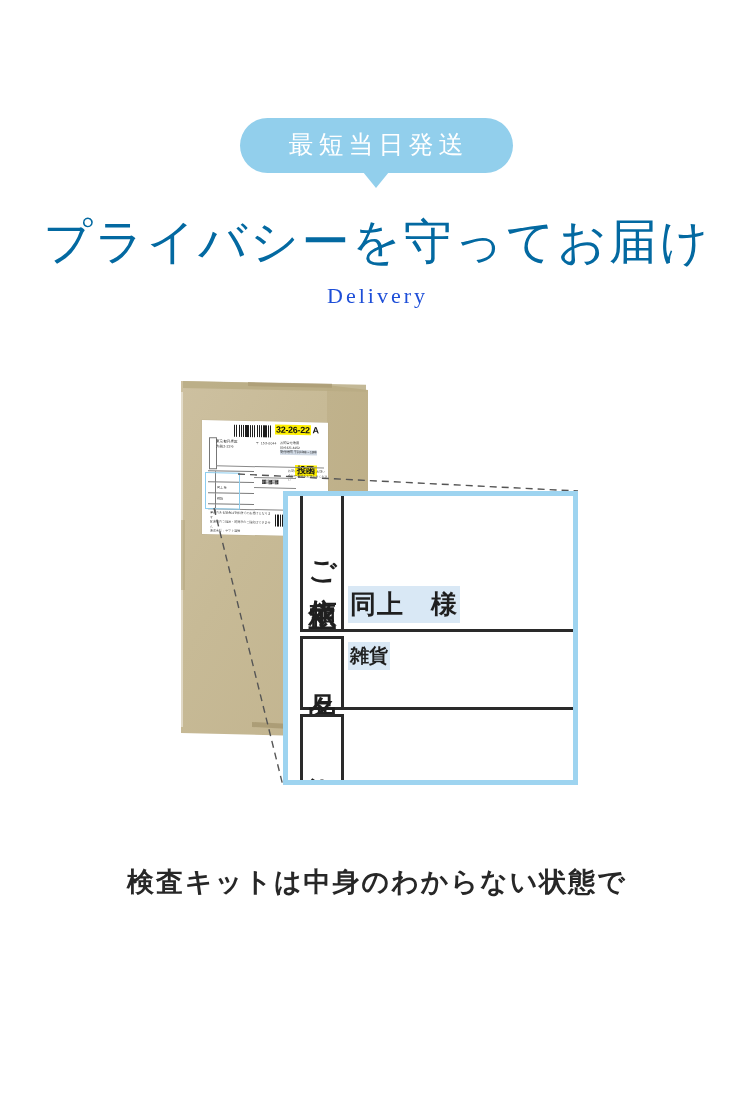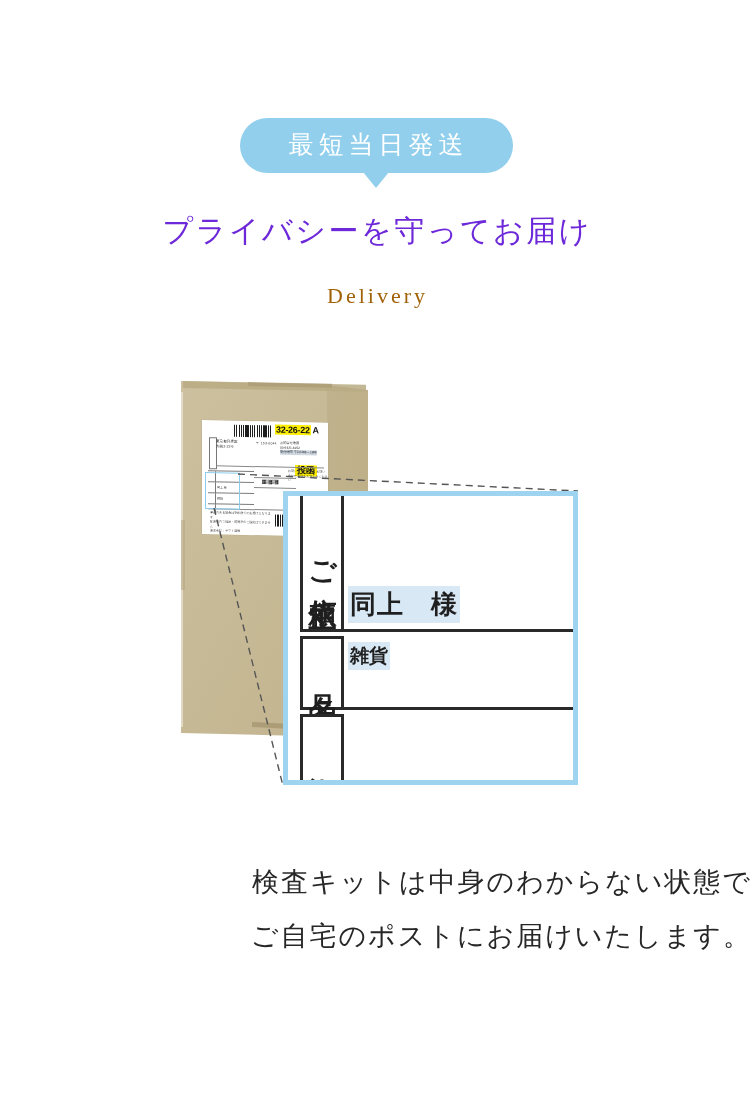--- a/index.html
+++ b/index.html
@@ -49,37 +49,37 @@
     border-right: 13px solid transparent;
     border-top: 16px solid #92cfec;
   }
 
   
   .heading {
     position: absolute;
     left: 0; top: 212px;
     width: 752px;
     text-align: center;
-    font-size: 30px;
+    font-size: 48px;
     line-height: 1.25;
     letter-spacing: 2.5px;
     text-indent: 2.5px;
-    color: #6d28d9;
+    color: #0369a1;
     font-weight: 500;
   }
   .subheading {
     position: absolute;
     left: 0; top: 283px;
     width: 752px;
     text-align: center;
     font-family: "Liberation Serif", "DejaVu Serif", serif;
     font-size: 22px;
     letter-spacing: 3px;
     text-indent: 3px;
-    color: #a16207;
+    color: #1d4ed8;
   }
 
   
   .stage {
     position: absolute;
     left: 0; top: 0;
     width: 752px; height: 1120px;
     pointer-events: none;
   }
   .stage > * { pointer-events: auto; }
@@ -353,27 +353,27 @@
     font-size: 19px;
     letter-spacing: 0px;
     padding: 1px 2px;
   }
 
   
   .lead {
     position: absolute;
     left: 0; top: 855px;
     width: 752px;
-    text-align: right;
+    text-align: center;
     font-size: 27px;
     line-height: 2.0;
     letter-spacing: 2px;
     text-indent: 2px;
     color: #272727;
-    font-weight: 400;
+    font-weight: 700;
   }
   .note {
     position: absolute;
     left: 0; top: 968px;
     width: 752px;
     text-align: center;
     font-size: 16px;
     line-height: 1.85;
     letter-spacing: 1.2px;
     text-indent: 1.2px;
@@ -485,19 +485,18 @@
           </div>
         </div>
 
       </div>
     </div>
 
   </div>
 
   <div class="lead">
     <div>検査キットは中身のわからない状態で</div>
-    <div>ご自宅のポストにお届けいたします。</div>
   </div>
 
   <div class="note">
   </div>
 
 </div>
 
 </body></html>

